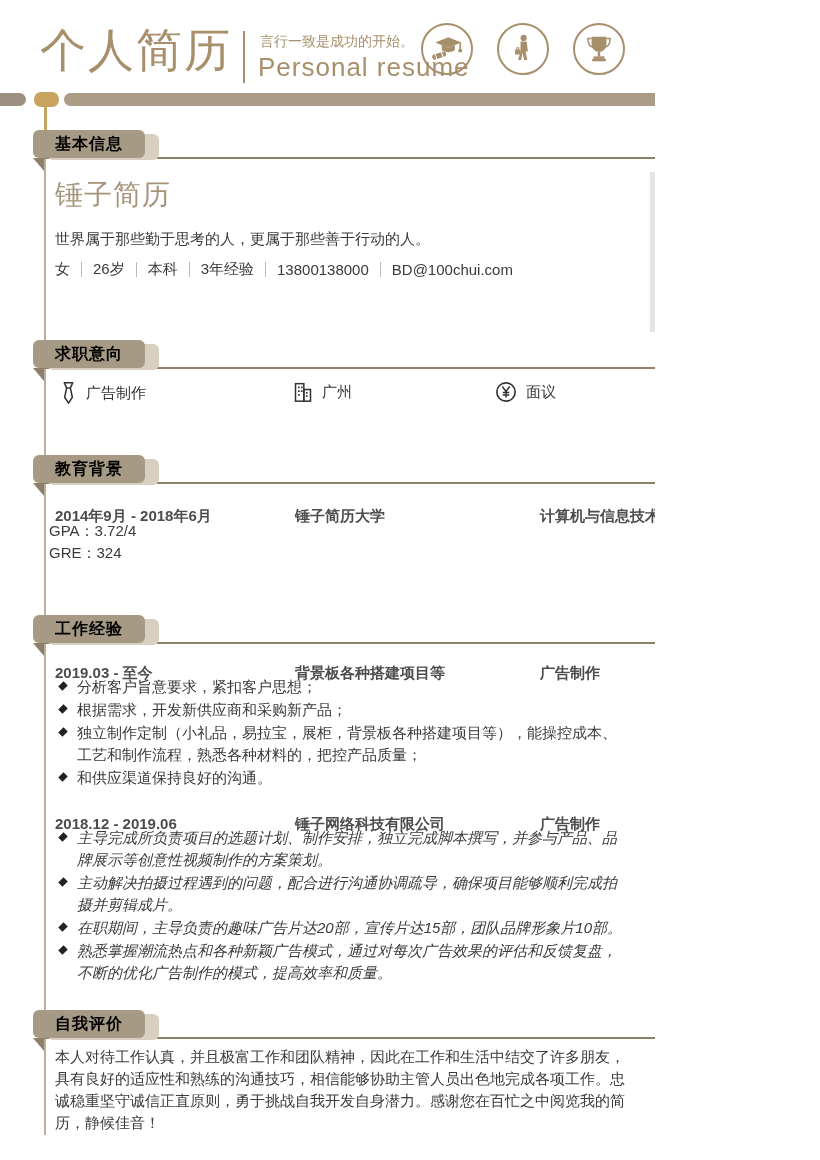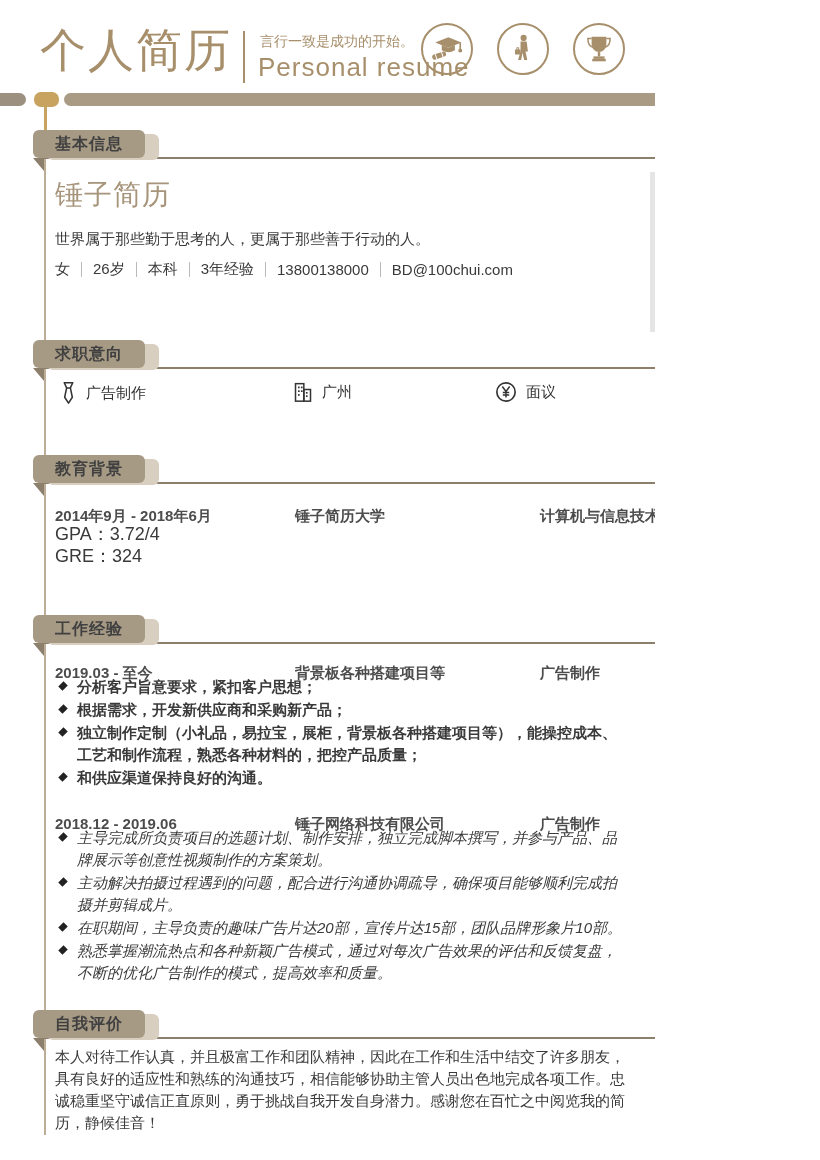--- a/index.html
+++ b/index.html
@@ -26,21 +26,21 @@
   .bar-gold{position:absolute;left:34px;top:92px;width:25px;height:15px;background:var(--gold);border-radius:7px;}
   .bar-main{position:absolute;left:64px;top:93px;right:0;height:13px;background:var(--bar);border-radius:7px 0 0 7px;}
   .vline-gold{position:absolute;left:44px;top:106px;width:3px;height:26px;background:var(--gold);}
   .vline{position:absolute;left:44px;top:132px;width:2px;height:1003px;background:var(--vline);}
 
   
   .section{position:absolute;left:0;width:820px;}
   .tab-wrap{position:absolute;left:33px;top:0;height:28px;}
   .tab-shadow{position:absolute;left:14px;top:4px;width:100%;height:26px;background:var(--tab_shadow);border-radius:6px;}
   .tab-main{position:relative;height:28px;line-height:28px;padding:0 22px;background:var(--tab);
-    border-radius:6px;color:#404040;font-size:16px;font-weight:bold;letter-spacing:1px;white-space:nowrap;}
+    border-radius:6px;color:#000000;font-size:16px;font-weight:bold;letter-spacing:1px;white-space:nowrap;}
   .tab-fold{position:absolute;left:0;top:28px;width:0;height:0;
     border-top:13px solid var(--fold);border-left:11px solid transparent;}
   .tab-rule{position:absolute;left:44px;right:30px;top:27px;height:2px;background:var(--rule);}
 
   
   .name{position:absolute;left:55px;top:176px;font-size:28px;color:var(--name);letter-spacing:1px;}
   .motto{position:absolute;left:55px;top:230px;font-size:15px;color:var(--text);}
   .details{position:absolute;left:55px;top:260px;font-size:15px;color:var(--text);display:flex;align-items:center;}
   .sep{display:inline-block;width:1px;height:15px;background:#B9B9B9;margin:0 11px;}
   .photo{position:absolute;left:650px;top:172px;width:128px;height:160px;border:5px solid #E5E5E5;background:var(--photo_bg);}
@@ -48,21 +48,21 @@
 
   
   .intent-item{position:absolute;top:381px;display:flex;align-items:center;gap:9px;font-size:15px;color:#333;}
   .intent-item svg{display:block;}
 
   
   .cols{position:absolute;font-size:15px;font-weight:bold;color:var(--heading);margin-top:12px;}
   .col-a{position:absolute;left:55px;top:0;white-space:nowrap;}
   .col-b{position:absolute;left:295px;top:0;white-space:nowrap;}
   .col-c{position:absolute;left:540px;top:0;white-space:nowrap;}
-  .plain{position:absolute;left:55px;font-size:18px;color:var(--text);}
+  .plain{position:absolute;left:49px;font-size:15px;color:var(--text);}
   .bullets{position:absolute;left:57px;right:30px;list-style:none;}
   .bullets li{position:relative;padding-left:20px;font-size:15px;line-height:22px;color:var(--text);margin-bottom:1px;}
   .bullets li::before{content:"";position:absolute;left:3px;top:7px;width:6px;height:6px;background:#222;
     transform:rotate(45deg) scaleY(1.25);}
 
   .para{position:absolute;left:55px;right:30px;font-size:15px;line-height:22px;color:var(--text);text-align:justify;}
 </style>
 </head>
 <body>
 
@@ -217,21 +217,21 @@
       <div class="tab-main">工作经验</div>
       <div class="tab-fold"></div>
     </div>
   </div>
 
   <div class="cols" style="top:652px;left:0;right:0;height:20px;position:absolute;">
     <span class="col-a">2019.03 - 至今</span>
     <span class="col-b">背景板各种搭建项目等</span>
     <span class="col-c">广告制作</span>
   </div>
-  <ul class="bullets" style="top:676px;font-weight:bold;">
+  <ul class="bullets" style="top:676px;">
     <li>分析客户旨意要求，紧扣客户思想；</li>
     <li>根据需求，开发新供应商和采购新产品；</li>
     <li>独立制作定制（小礼品，易拉宝，展柜，背景板各种搭建项目等），能操控成本、工艺和制作流程，熟悉各种材料的，把控产品质量；</li>
     <li>和供应渠道保持良好的沟通。</li>
   </ul>
 
   <div class="cols" style="top:803px;left:0;right:0;height:20px;position:absolute;">
     <span class="col-a">2018.12 - 2019.06</span>
     <span class="col-b">锤子网络科技有限公司</span>
     <span class="col-c">广告制作</span>

